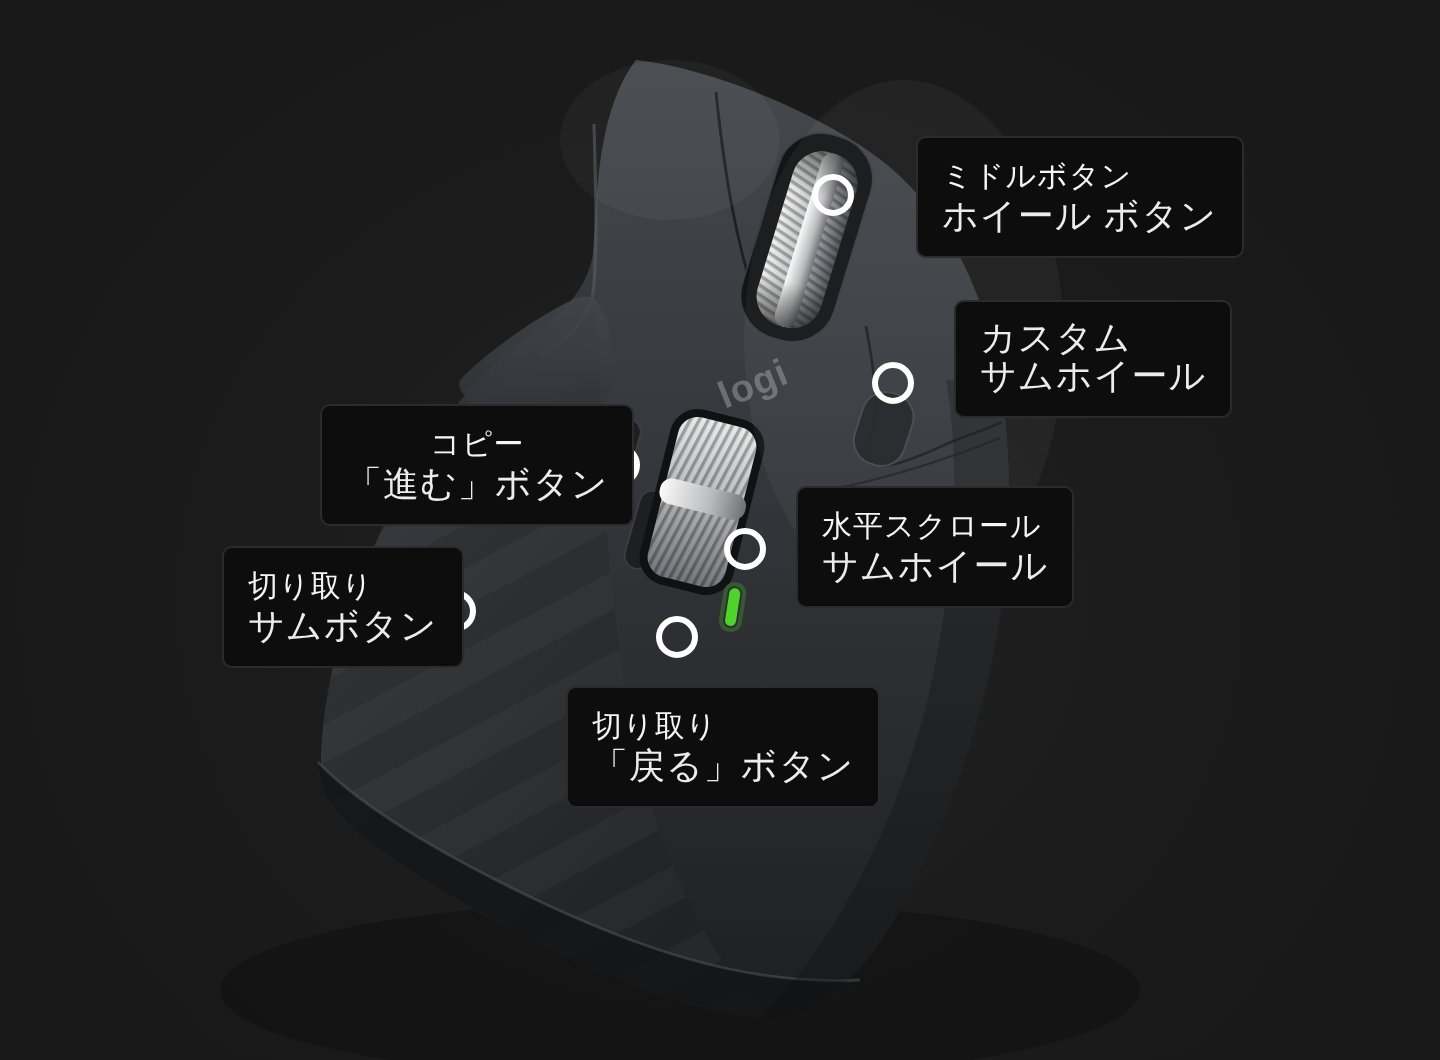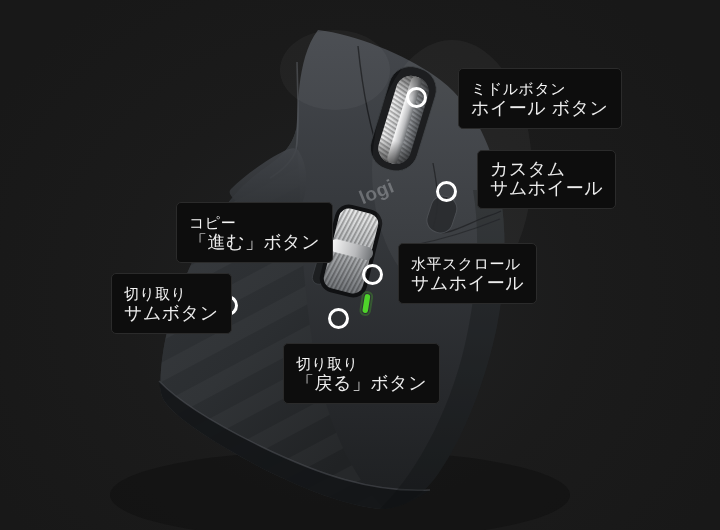--- a/index.html
+++ b/index.html
@@ -14,21 +14,21 @@
     border-radius:50%;background:transparent;box-sizing:content-box;z-index:5;
   }
   .callout{
     position:absolute;background:#0d0d0d;border:1px solid #2b2b2b;border-radius:5px;
     padding:9px 12px 10px 12px;z-index:6;white-space:nowrap;
   }
   .callout .t{font-size:15px;line-height:21px;font-weight:normal;color:#f5f5f5;letter-spacing:.5px;}
   .callout .l{font-size:18px;line-height:19px;font-weight:normal;color:#ececec;letter-spacing:.5px;}
   #c-middle {left:458px;top:68px;}
   #c-gesture{left:477px;top:150px;}
-  #c-copy   {left:176px;top:202px;}
+  #c-copy   {left:160px;top:202px;text-align:center;}
   #c-hscroll{left:398px;top:243px;}
   #c-cut    {left:111px;top:273px;}
   #c-paste  {left:283px;top:343px;}
   #m-middle    {left:406px;top:87px;}
   #m-gesture   {left:436px;top:181px;}
   #m-forward   {left:299px;top:222px;}
   #m-thumbwheel{left:362px;top:264px;}
   #m-thumb     {left:217px;top:295px;}
   #m-back      {left:328px;top:308px;}
 </style>

